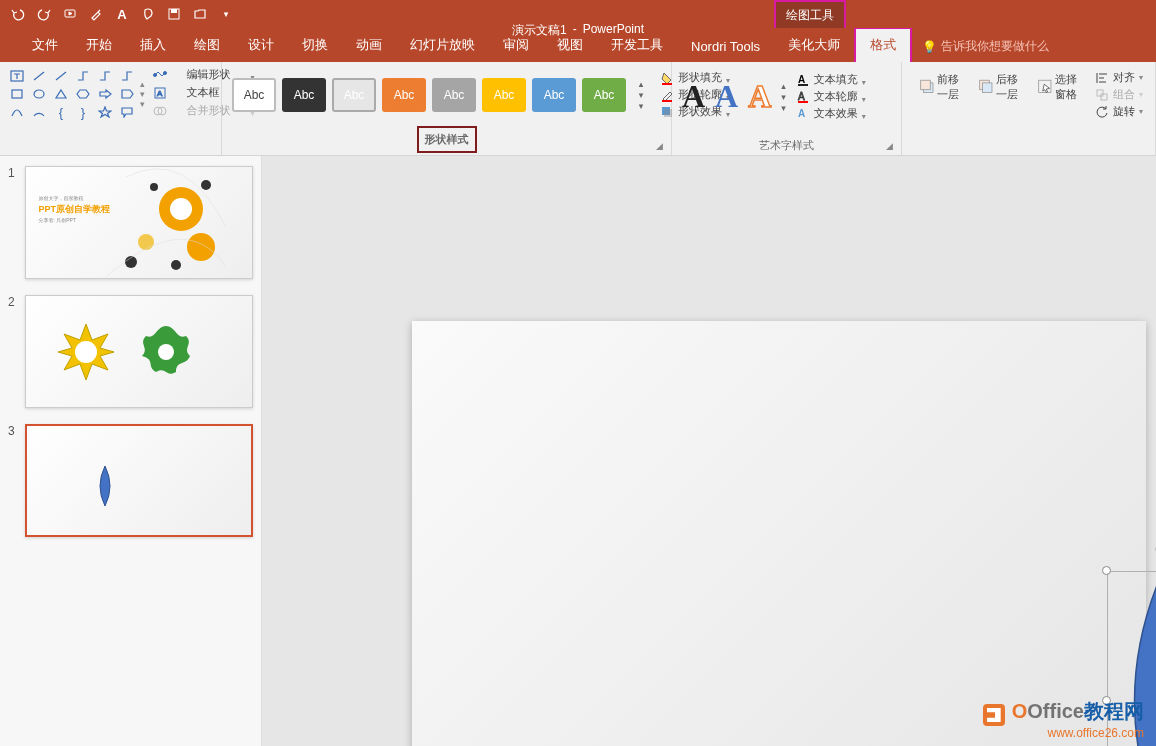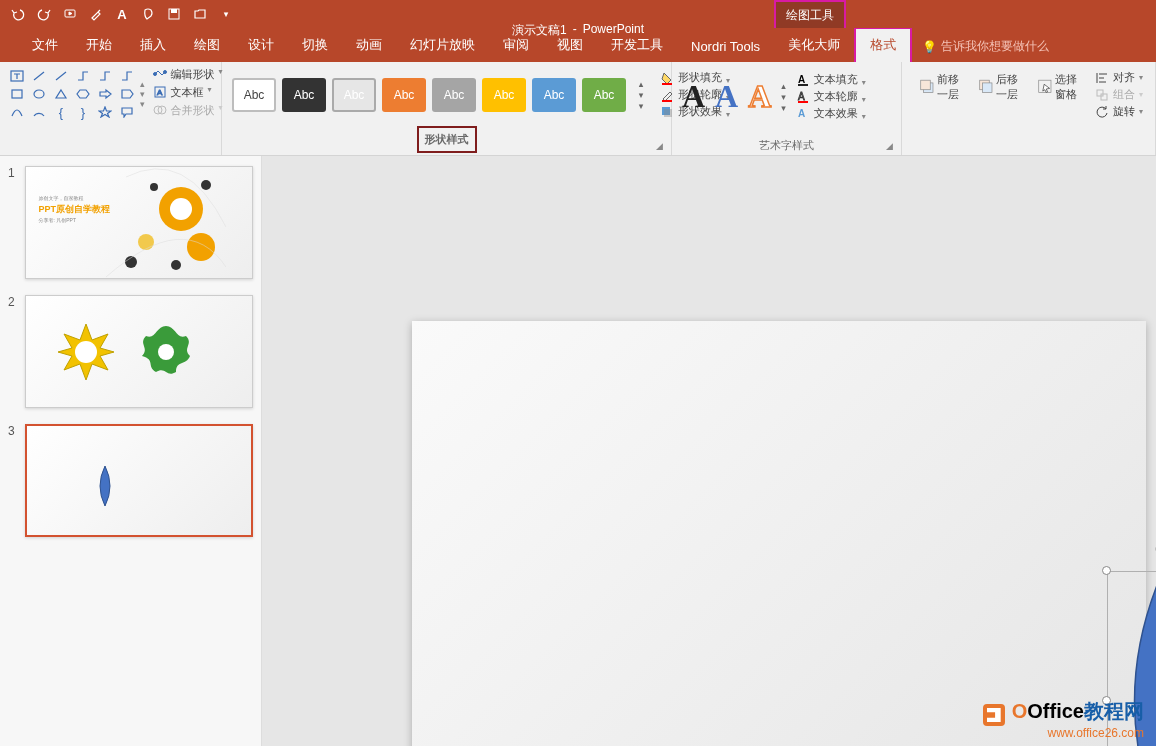--- a/index.html
+++ b/index.html
@@ -24,21 +24,21 @@
 .group { border-right:1px solid #d9d9d9; display:flex; flex-direction:column; justify-content:space-between; padding:4px 6px 2px; }
 .group-label { text-align:center; font-size:11px; color:#6a6a6a; padding:2px 0 0; position:relative; }
 .group-launcher { position:absolute; right:2px; bottom:2px; font-size:9px; color:#888; }
 
 .insert-shapes { width: 222px; }
 .shape-gallery { display:flex; }
 .shape-grid { display:grid; grid-template-columns:repeat(6,18px); grid-auto-rows:16px; gap:2px 4px; padding:2px 2px; }
 .shape-cell { width:18px; height:16px; display:flex; align-items:center; justify-content:center; color:#3b6db5; }
 .shape-cell svg { stroke:#3b6db5; fill:none; stroke-width:1.2; }
 .shape-side { display:flex; flex-direction:column; gap:1px; font-size:11px; color:#444; padding-left:4px; }
-.shape-side-item { display:flex; align-items:flex-start; gap:4px; padding:1px 2px; white-space:nowrap; }
+.shape-side-item { display:flex; align-items:flex-end; gap:20px; padding:1px 2px; white-space:nowrap; }
 .shape-side-item svg { stroke:#3b6db5; fill:none; }
 
 .shape-styles { width: 450px; }
 .style-row { display:flex; align-items:center; gap:6px; padding:4px 4px 0; }
 .style-swatch { width:44px; height:34px; border-radius:3px; display:flex; align-items:center; justify-content:center; color:#fff; font-size:12px; border:1px solid transparent; }
 .style-swatch.sel { border:2px solid #aaa; background:#e6e6e6 !important; }
 .swatch-outline { border:2px solid #bdbdbd; background:#fff; color:#444; }
 .style-ctrl { display:flex; flex-direction:column; gap:1px; color:#666; font-size:9px; margin-left:2px; }
 .style-ctrl div { width:14px; height:10px; display:flex; align-items:center; justify-content:center; border:1px solid transparent; }
 .fill-col { display:flex; flex-direction:column; gap:2px; font-size:11px; color:#444; margin-left:6px; }
@@ -507,16 +507,16 @@
             <path d="M12 5 A5 5 0 1 1 8 3 M8 3 L10 1 M8 3 L10 5" stroke="#666" fill="none" stroke-width="1.2"></path>
           </svg>
       </div>
     </div>
   </div>
 </div>
 
 <div class="watermark">
   <div>
     <span class="wm-icon"></span>
-    <span class="wm1"><span class="wm-o">O</span><span style="color:#000000">Office</span><span>教程网</span></span>
+    <span class="wm1"><span class="wm-o">O</span><span style="color:#737373">Office</span><span>教程网</span></span>
   </div>
   <div class="wm2">www.office26.com</div>
 </div>
 
 </body></html>

